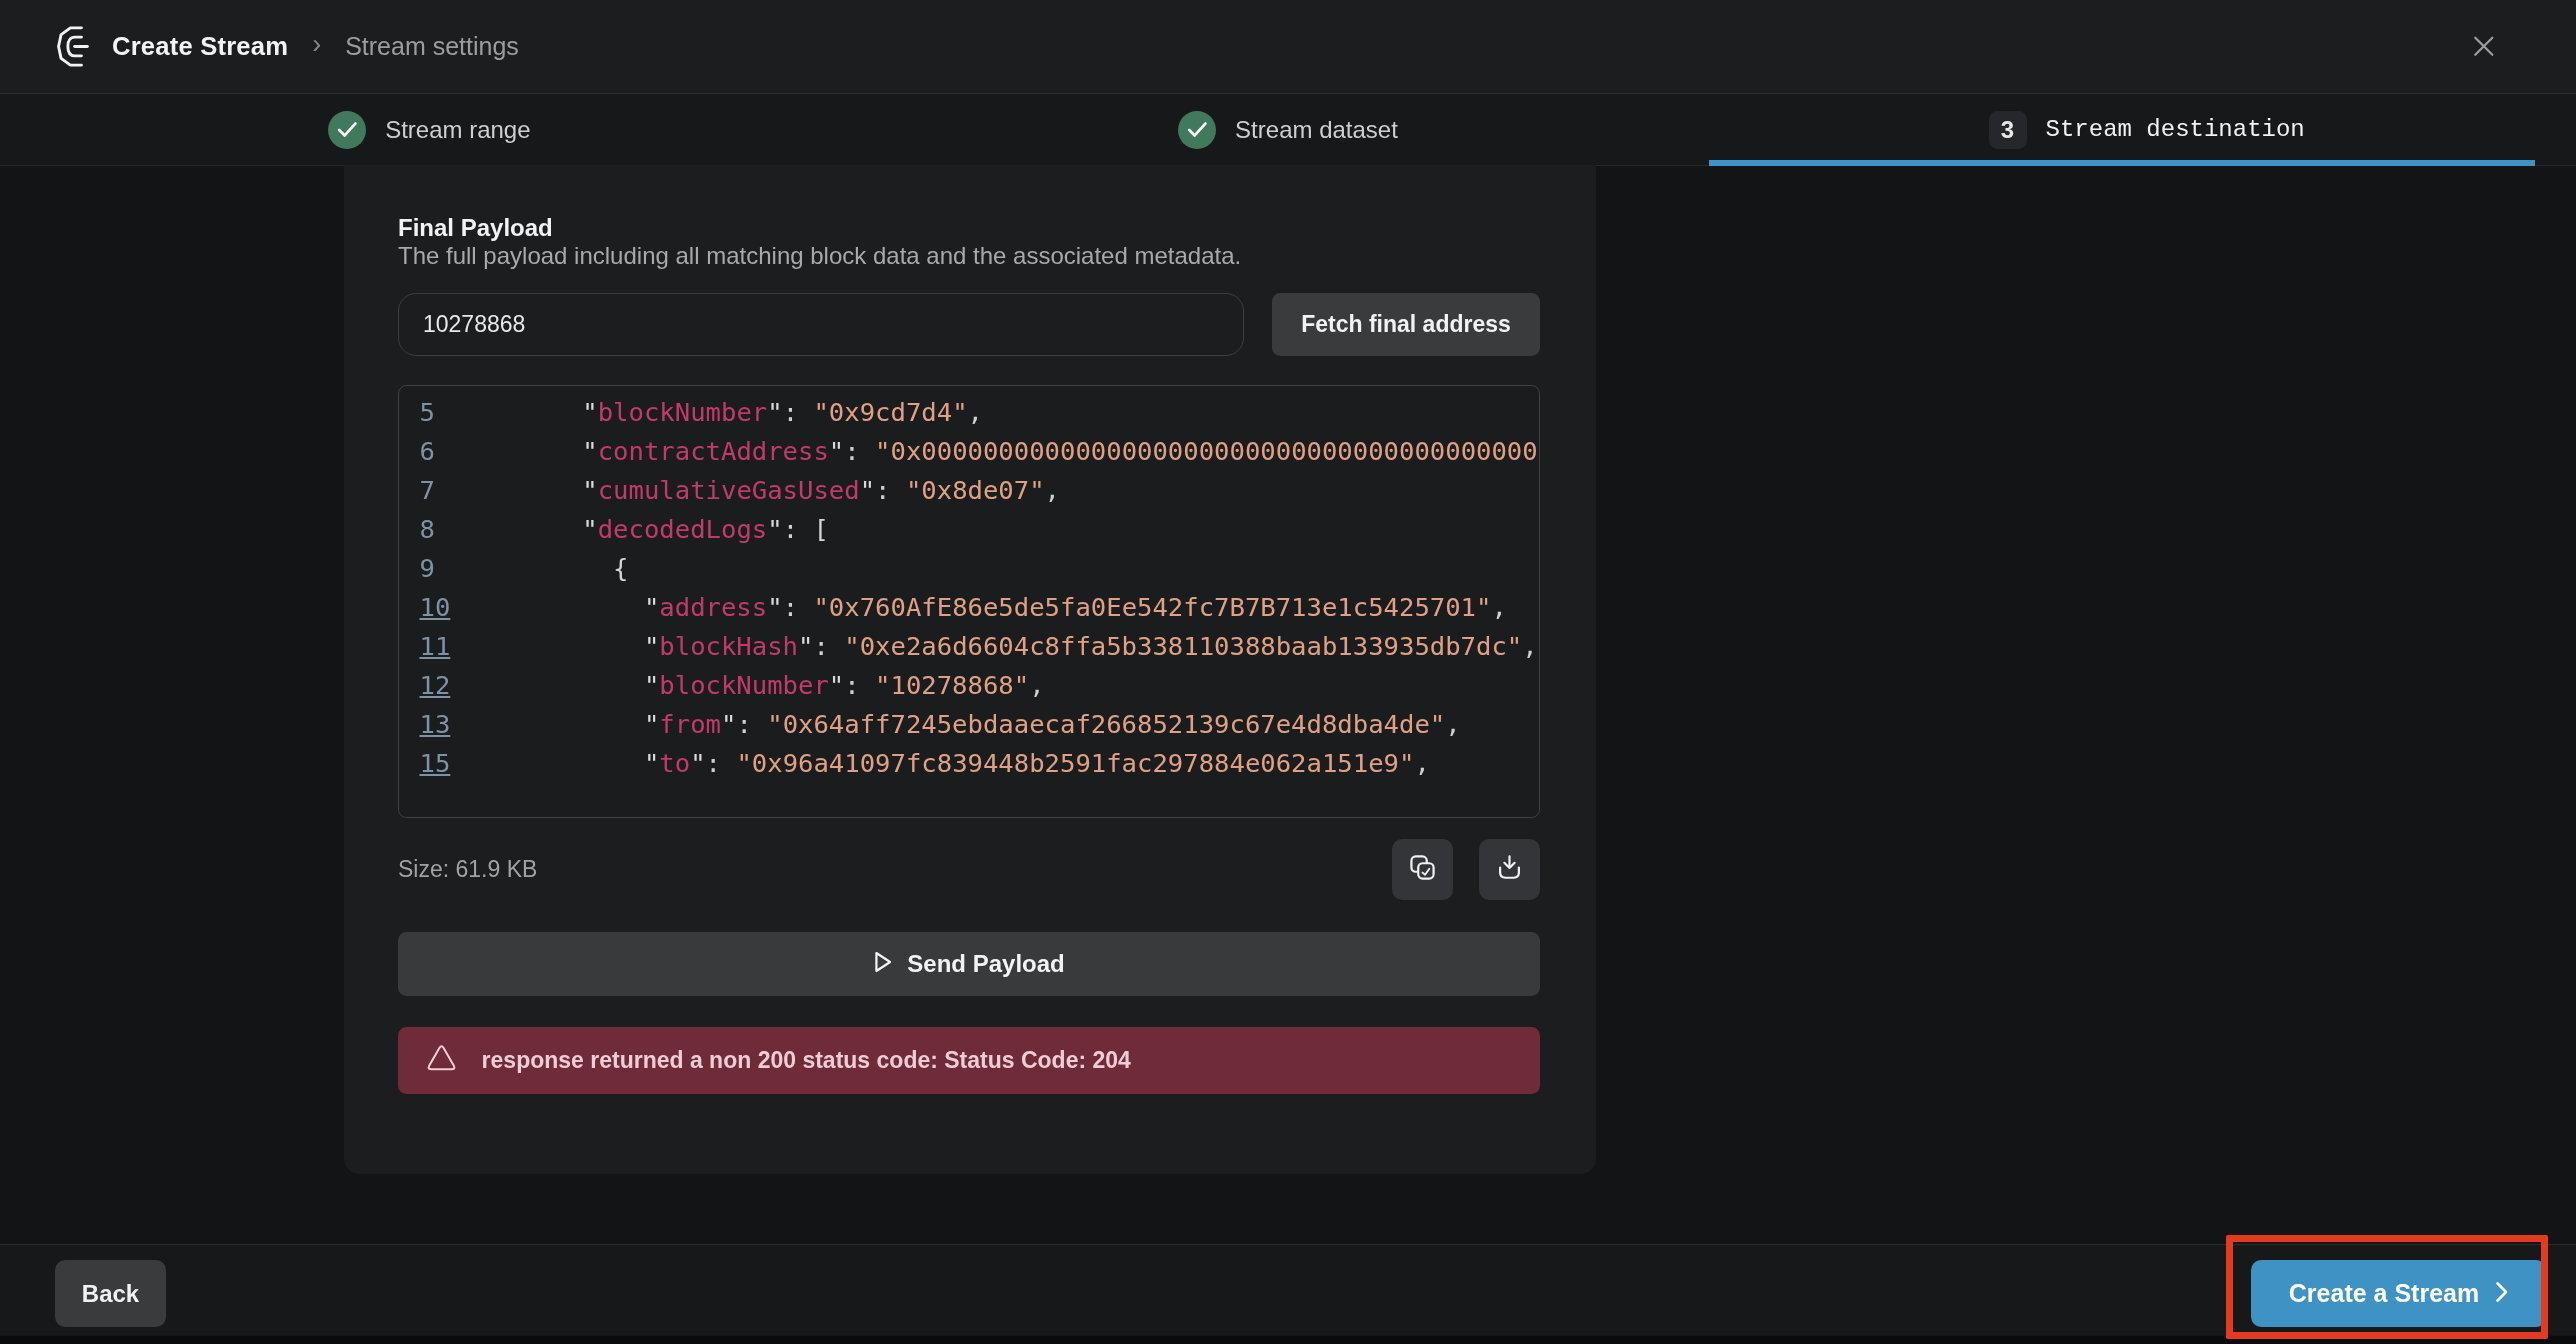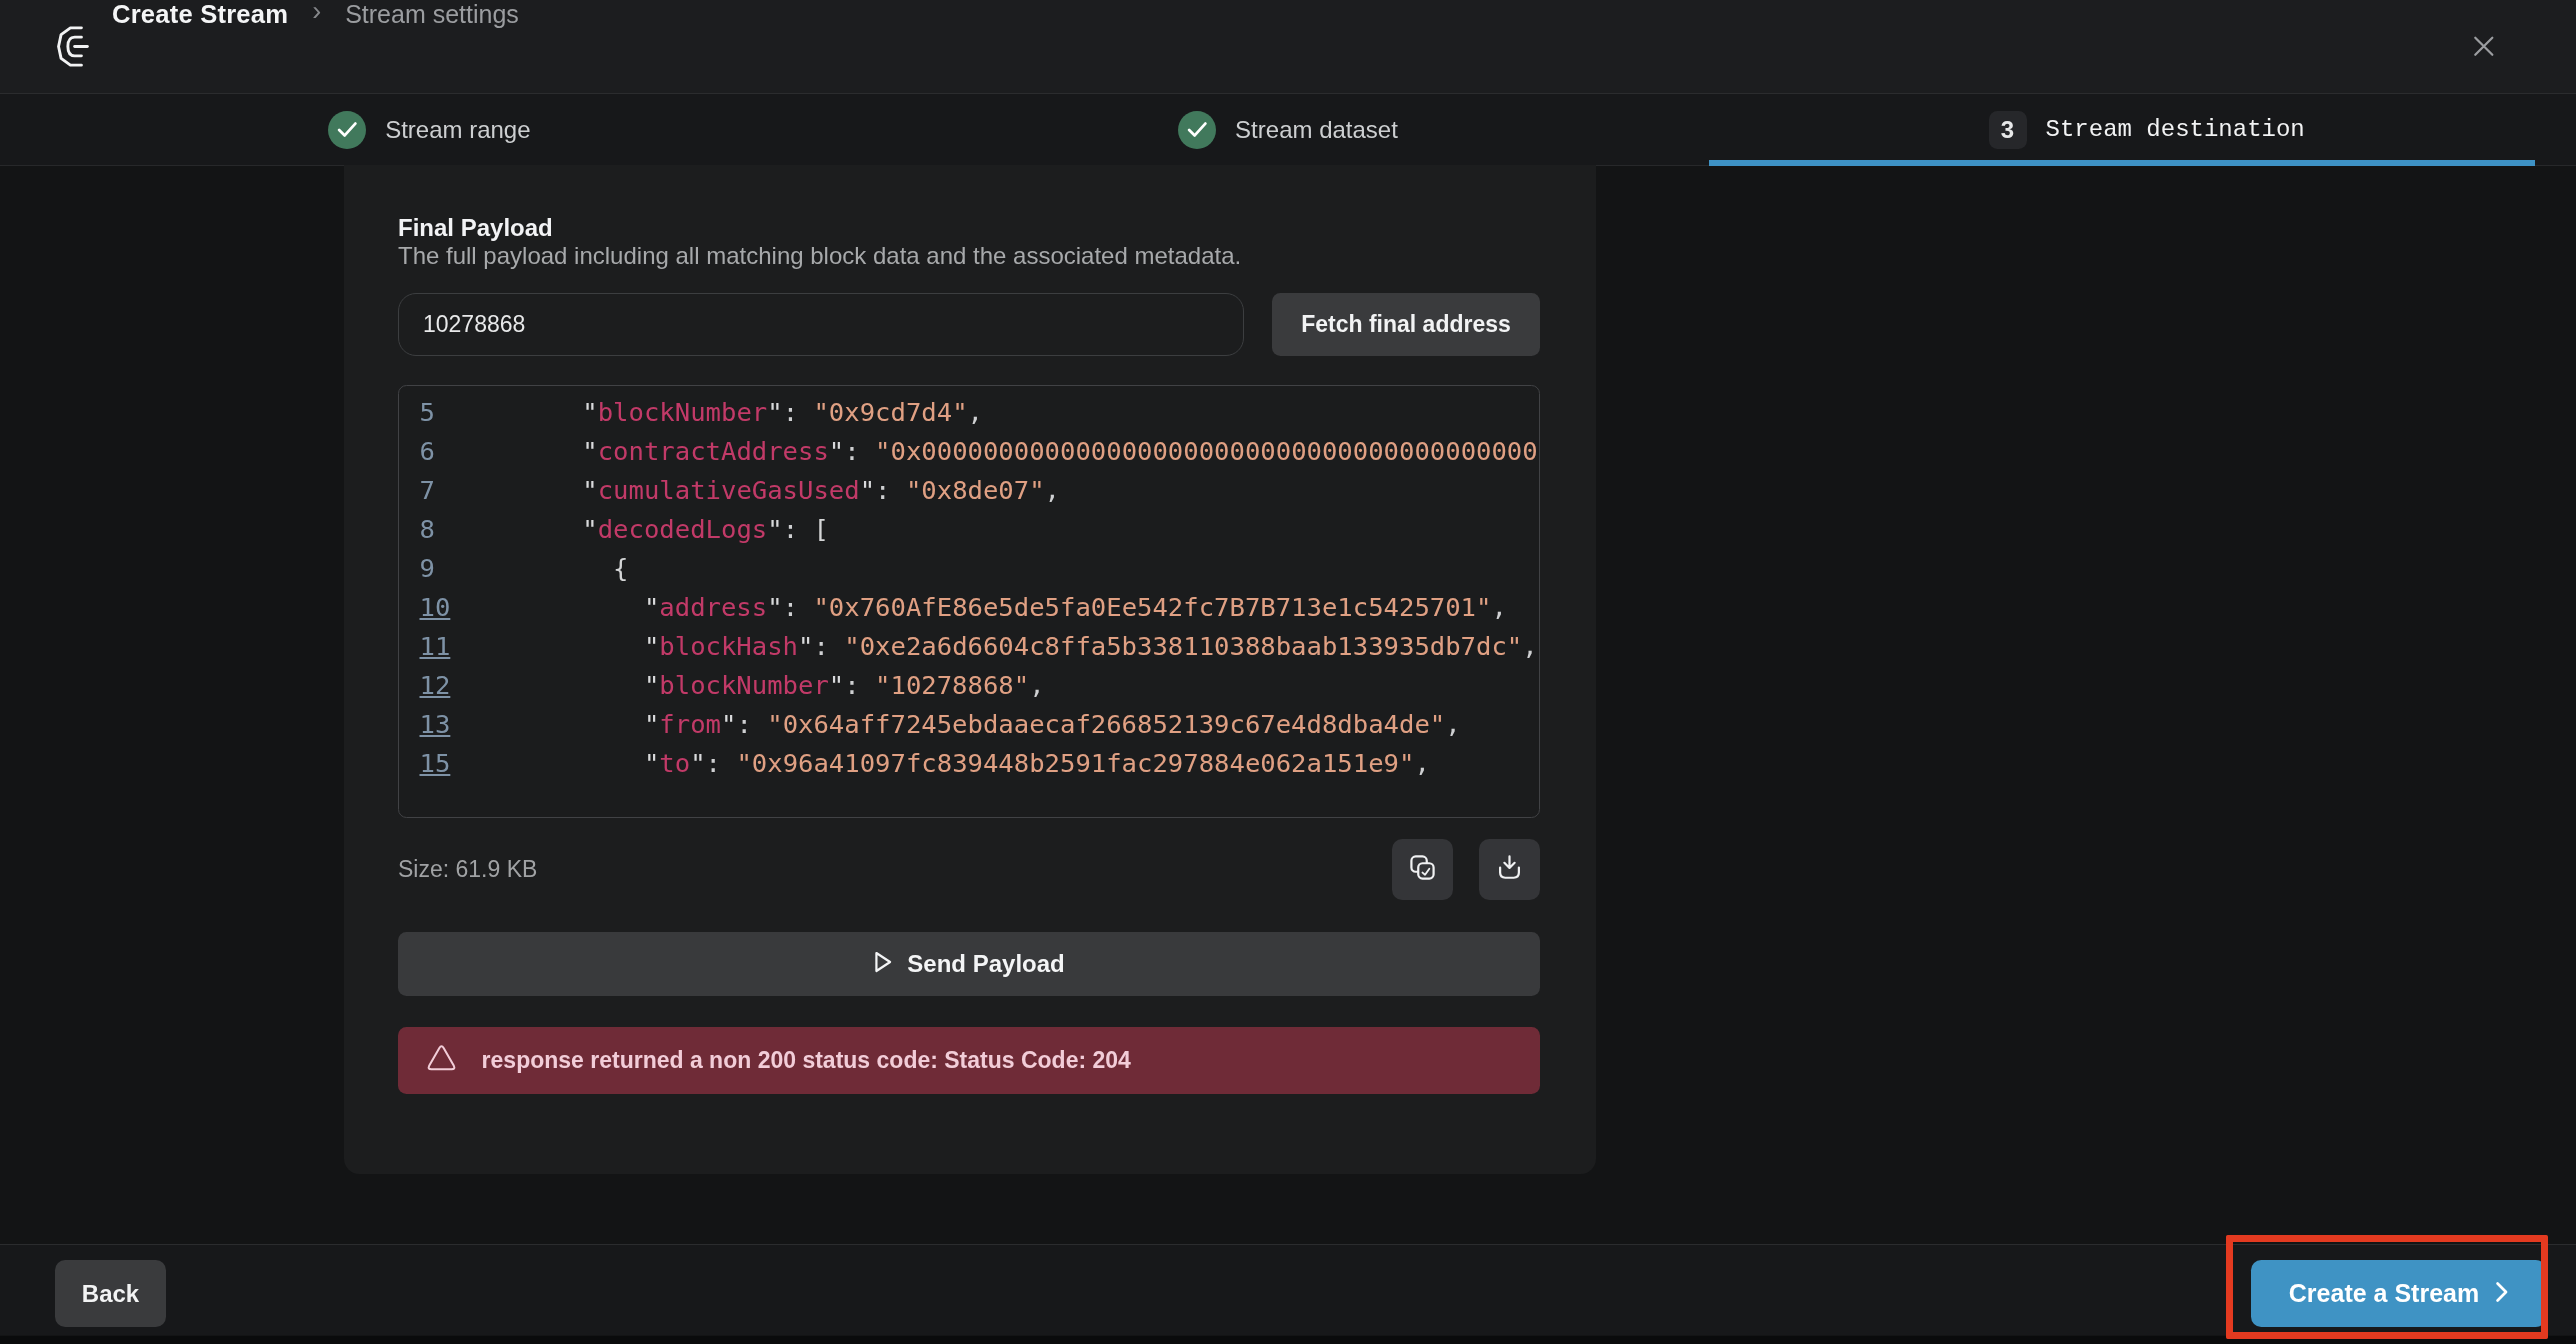--- a/index.html
+++ b/index.html
@@ -2,21 +2,21 @@
 <html style="font-size:13.6px"><head>
 <meta charset="utf-8">
 <style>
   * { margin:0; padding:0; box-sizing:border-box; }
   html,body { width:2576px; height:1344px; overflow:hidden; }
   body { background:#131415; font-family:"Liberation Sans", sans-serif; position:relative; }
 
   
   .topbar { position:absolute; left:0; top:0; width:2576px; height:94px;
     background:#1c1d1f; border-bottom:0.9px solid #2b2c2e;
-    display:flex; }
+    display:flex; align-items:center; }
   .logo { margin-left:56px; display:flex; align-items:center; }
   .crumb-primary { margin-left:17px; color:#f4f5f6; font-size:25.6px; font-weight:700; letter-spacing:0.2px; }
   .crumb-sep { margin-left:24px; color:#85878a; font-size:27px; line-height:1; transform:translateY(-1.7px); }
   .crumb-secondary { margin-left:24px; color:#9b9da0; font-size:25px; }
   .close-btn { position:absolute; right:72px; top:50%; transform:translateY(-50%);
     width:41px; height:41px; display:flex; align-items:center; justify-content:center; cursor:pointer; }
 
   
   .stepbar { position:absolute; left:0; top:94px; width:2576px; height:72px;
     background:#17181a; border-bottom:0.9px solid #27282a;

